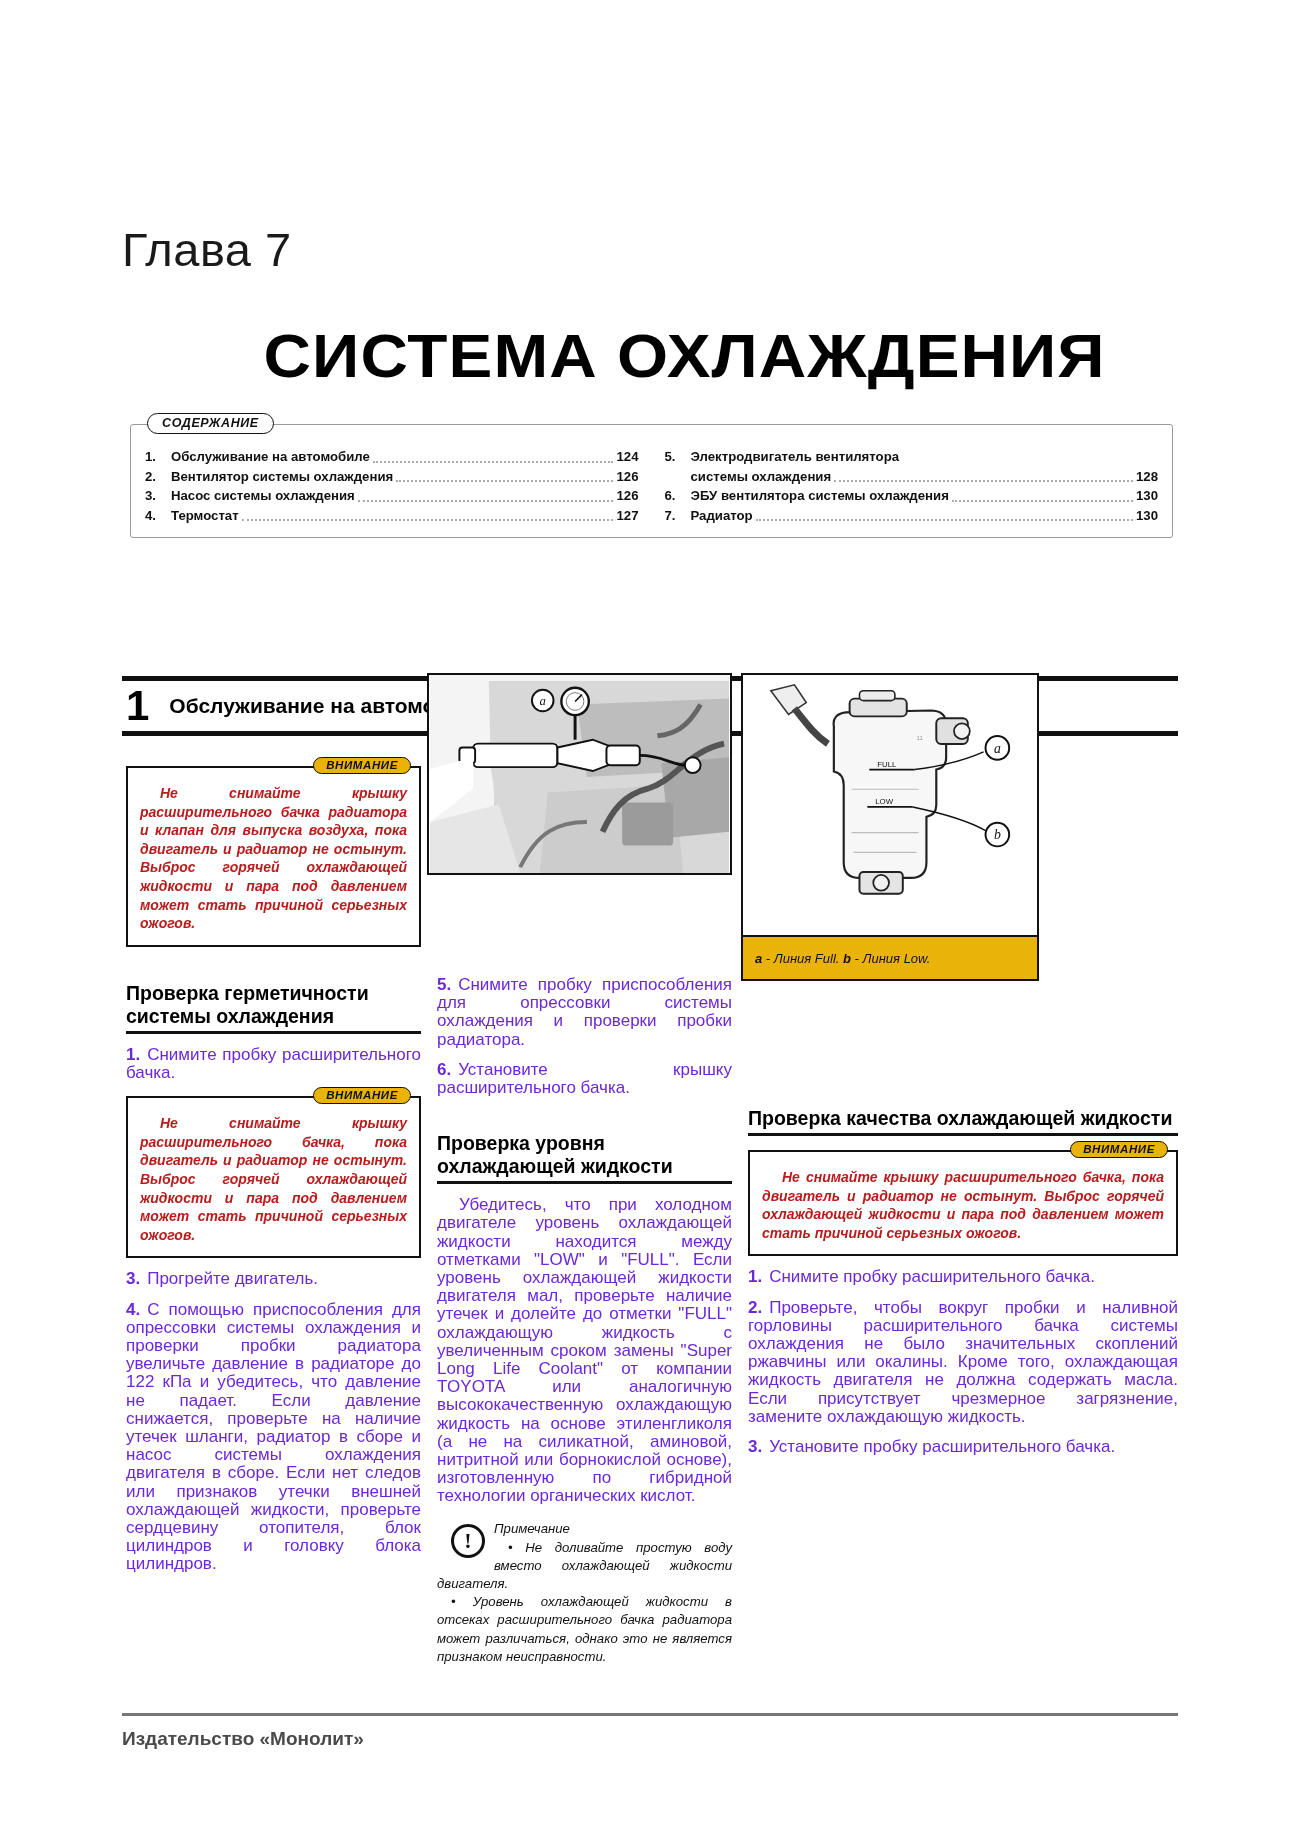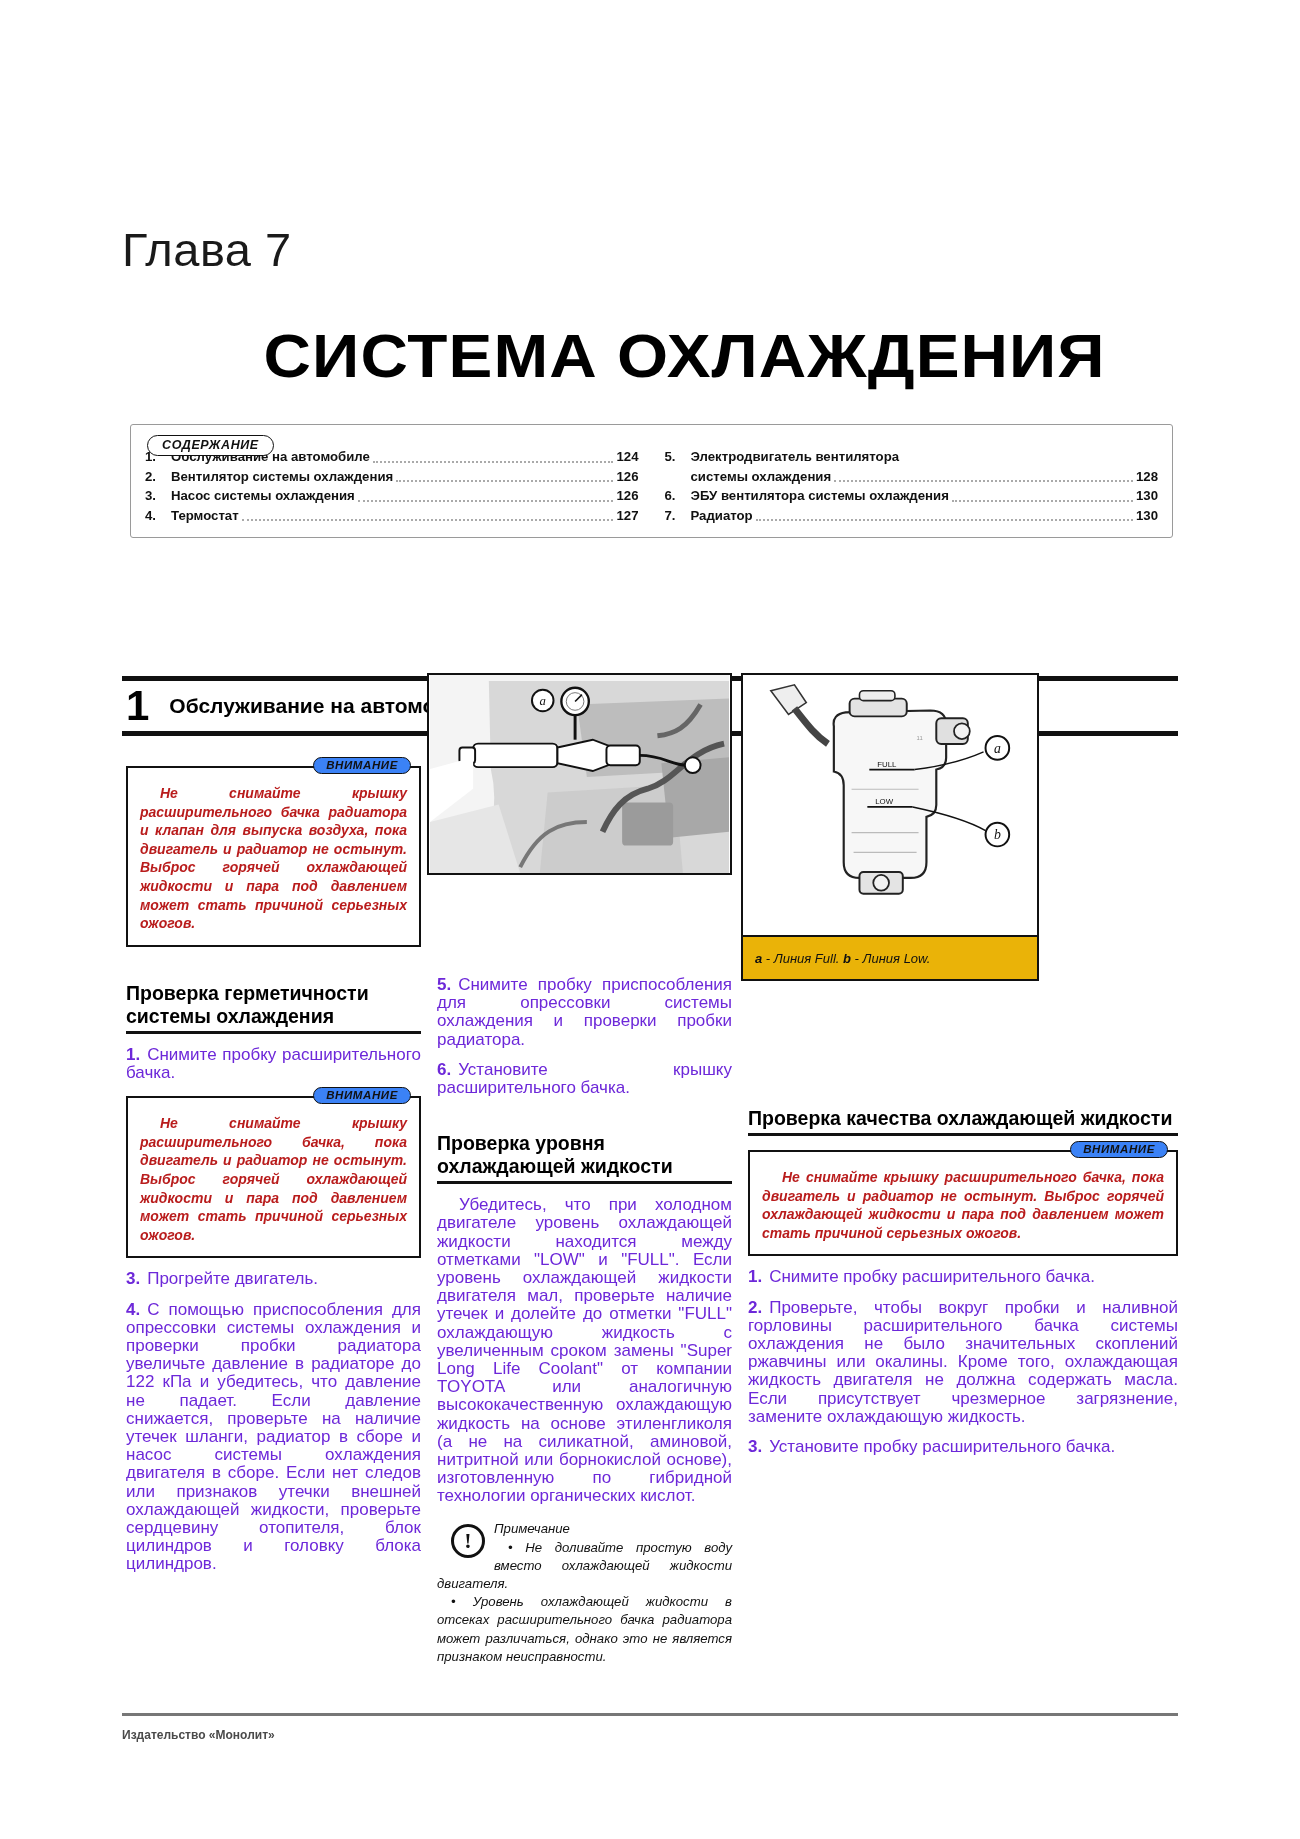--- a/index.html
+++ b/index.html
@@ -59,21 +59,20 @@
     left: 16px;
     top: -12px;
     background: #fff;
     border: 1.6px solid #111;
     border-radius: 11px;
     padding: 2px 14px 3px 14px;
     font-size: 12.5px;
     font-weight: 700;
     font-style: italic;
     letter-spacing: 0.6px;
-    margin-top: 22px;
   }
   .toc-cols {
     display: flex;
     gap: 26px;
   }
   .toc-col { flex: 1 1 0; }
   .toc-row {
     display: flex;
     align-items: flex-end;
     font-size: 13.2px;
@@ -158,21 +157,21 @@
     border: 2.4px solid #111;
     box-sizing: border-box;
     padding: 16px 12px 12px 12px;
     margin: 14px 0 12px 0;
     background: #fff;
   }
   .warn-tab {
     position: absolute;
     right: 8px;
     top: -11px;
-    background: #3b82f6;
+    background: #eab308;
     border: 1.8px solid #111;
     border-radius: 11px;
     padding: 1px 12px 2px 12px;
     font-size: 11.5px;
     font-weight: 700;
     font-style: italic;
     letter-spacing: 0.6px;
   }
   .warn-text {
     font-size: 14px;
@@ -287,21 +286,21 @@
     position: absolute;
     left: 122px;
     top: 1713px;
     width: 1056px;
     border-top: 3px solid #777;
   }
   .footer-text {
     position: absolute;
     left: 122px;
     top: 1728px;
-    font-size: 12px;
+    font-size: 19px;
     font-weight: 700;
     color: #4a4a4a;
   }
 </style>
 </head>
 <body>
 
 <div class="page">
 
   <div class="chapter-label">Глава 7</div>

